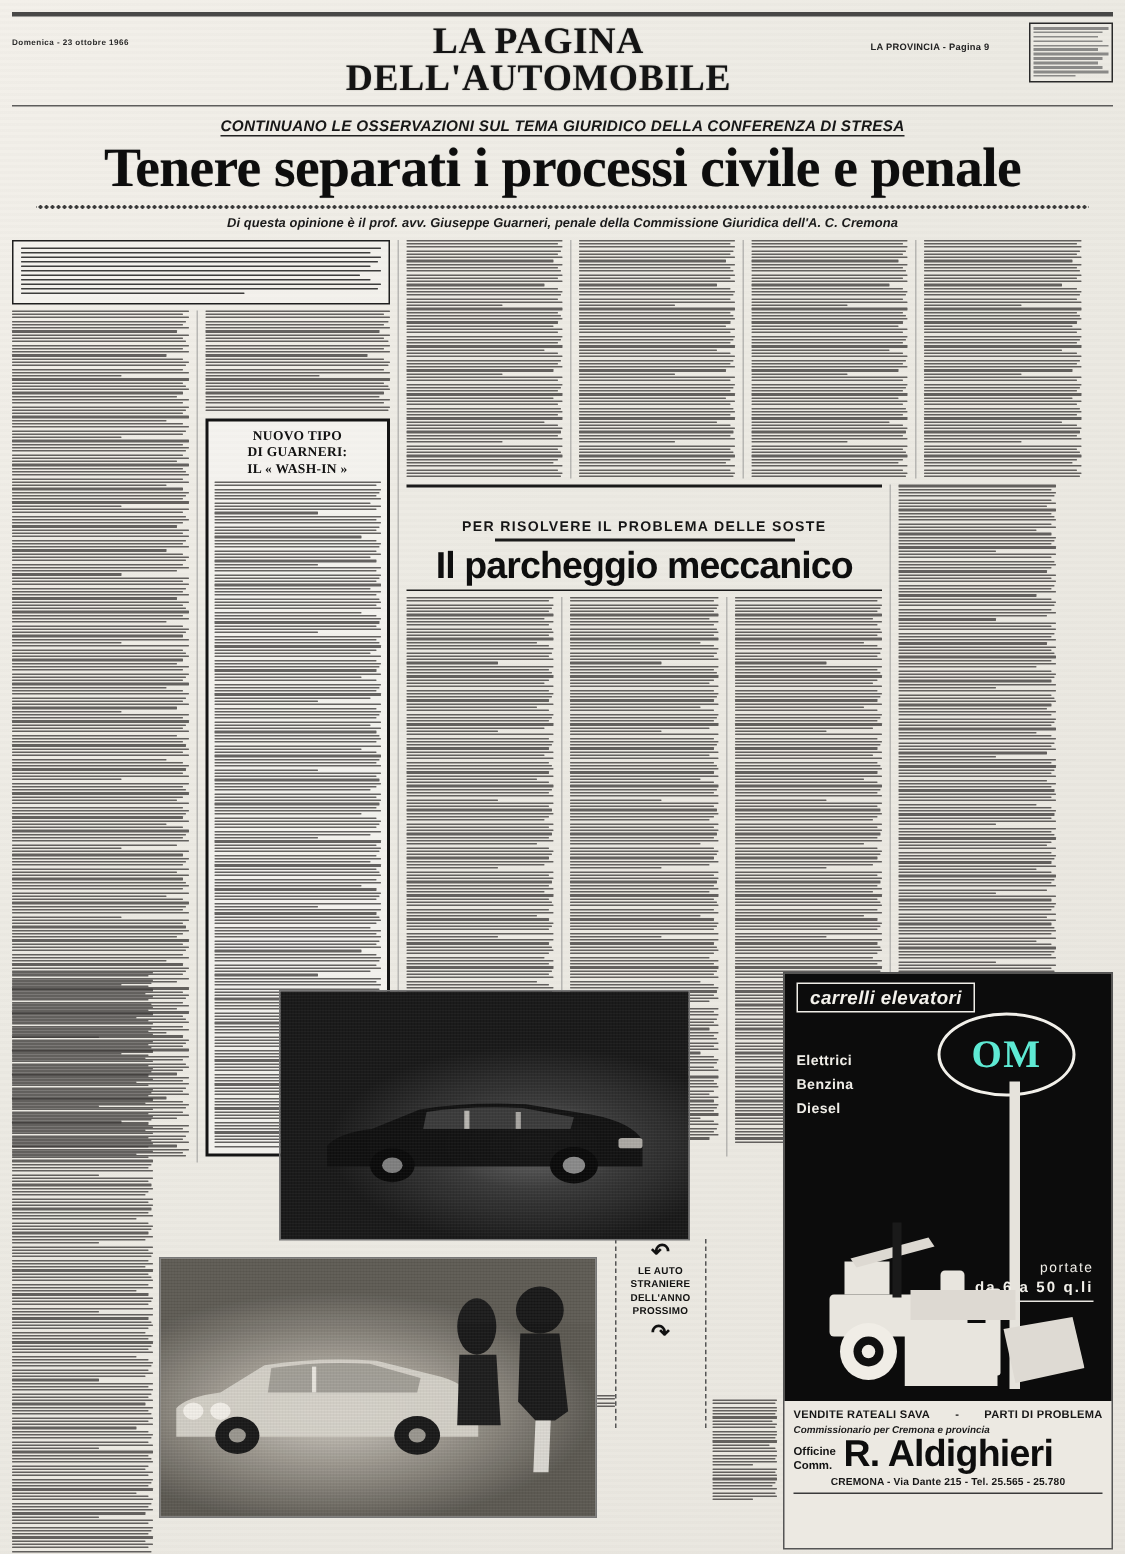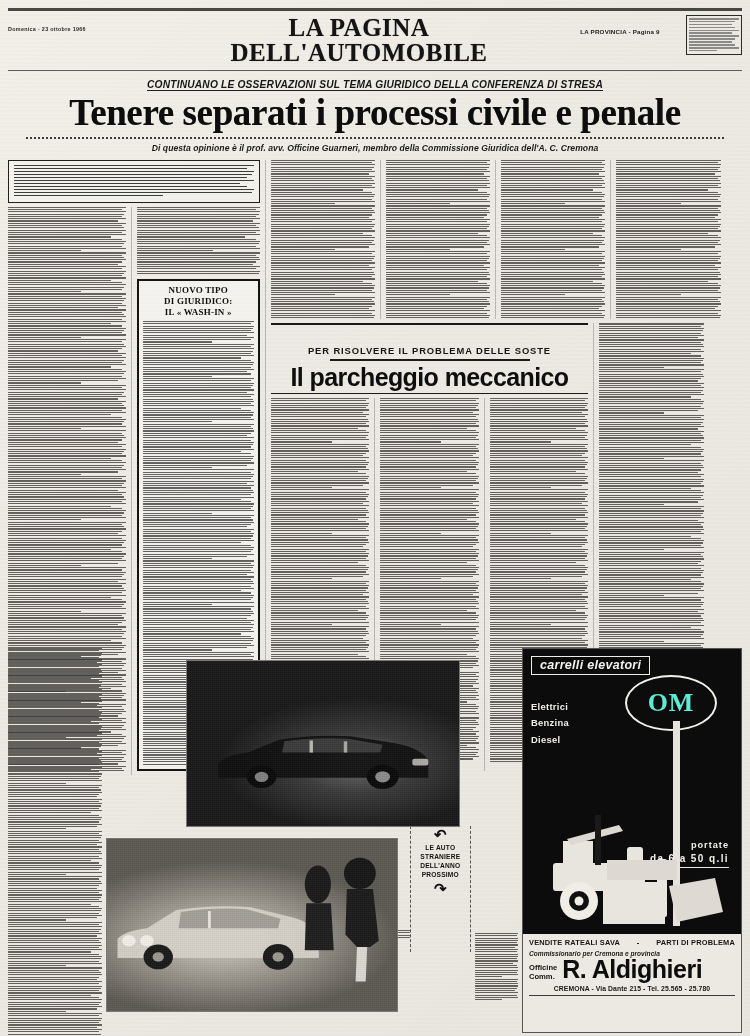--- a/index.html
+++ b/index.html
@@ -182,21 +182,21 @@
   .om-logo{
     position:absolute;right:24px;top:26px;width:88px;height:52px;
     border:2.4px solid #f2f0ea;border-radius:50%;
     display:flex;align-items:center;justify-content:center;
   }
   .om-logo span{
     font-family:"Liberation Serif",serif;
     font-weight:bold;font-size:26px;letter-spacing:1px;color:#5eead4;line-height:1;
   }
   .portate{position:absolute;right:12px;bottom:66px;text-align:right;}
-  .portate .p1{font-weight:bold;font-size:9.2px;letter-spacing:1px;color:#f0eee8;}
+  .portate .p1{font-weight:normal;font-size:9.2px;letter-spacing:1px;color:#f0eee8;}
   .portate .p2{font-weight:bold;font-size:10px;letter-spacing:1.4px;color:#f2f0ea;margin-top:3px;}
   .portate hr{border:0;border-top:1.4px solid #e8e6e0;margin:3px 0 0 0;}
   .forklift{position:absolute;left:18px;bottom:8px;width:190px;height:125px;}
   .crates{position:absolute;right:18px;bottom:8px;width:120px;height:70px;}
   .mast-bar{position:absolute;left:150px;bottom:8px;width:7px;height:205px;background:#e6e3dc;}
 
   .ad-foot{padding:4px 6px 5px 6px;}
   .ad-foot .row1{
     display:flex;justify-content:space-between;align-items:center;
     font-size:7.4px;font-weight:bold;letter-spacing:.2px;color:#161616;
@@ -245,21 +245,21 @@
   <div class="rule-thin"></div>
 
   <div class="kicker">
     <u>CONTINUANO LE OSSERVAZIONI SUL TEMA GIURIDICO DELLA CONFERENZA DI STRESA</u>
   </div>
 
   <div class="headline">Tenere separati i processi civile e penale</div>
 
   <div class="dotrule"></div>
 
-  <div class="subhead">Di questa opinione è il prof. avv. Officine Guarneri, membro della Commissione Giuridica dell'A. C. Cremona</div>
+  <div class="subhead">Di questa opinione è il prof. avv. Giuseppe Guarneri, penale della Commissione Giuridica dell'A. C. Cremona</div>
 
   <div class="body-area">
 
     <div class="col" style="width:252px;">
 
       <div class="intro">
         <div class="lines">
           <span class="s1"></span>
             <span class="s2"></span>
             <span class="s1"></span>
@@ -561,21 +561,21 @@
             <span class="s4"></span>
               <span class="s1"></span>
               <span class="s2"></span>
               <span class="s1"></span>
               <span class="s3"></span>
           </div>
 
           <div class="washbox">
             <h3>
               <span>NUOVO TIPO</span><br>
-              <span>DI GIURIDICO:</span><br>
+              <span>DI GUARNERI:</span><br>
               <span>IL « WASH-IN »</span>
             </h3>
             <div class="lines dense">
               <span class="s1"></span>
                 <span class="s2"></span>
                 <span class="s1"></span>
                 <span class="s3"></span>
                 <span class="s2"></span>
               <span class="s1"></span>
                 <span class="s4"></span>

